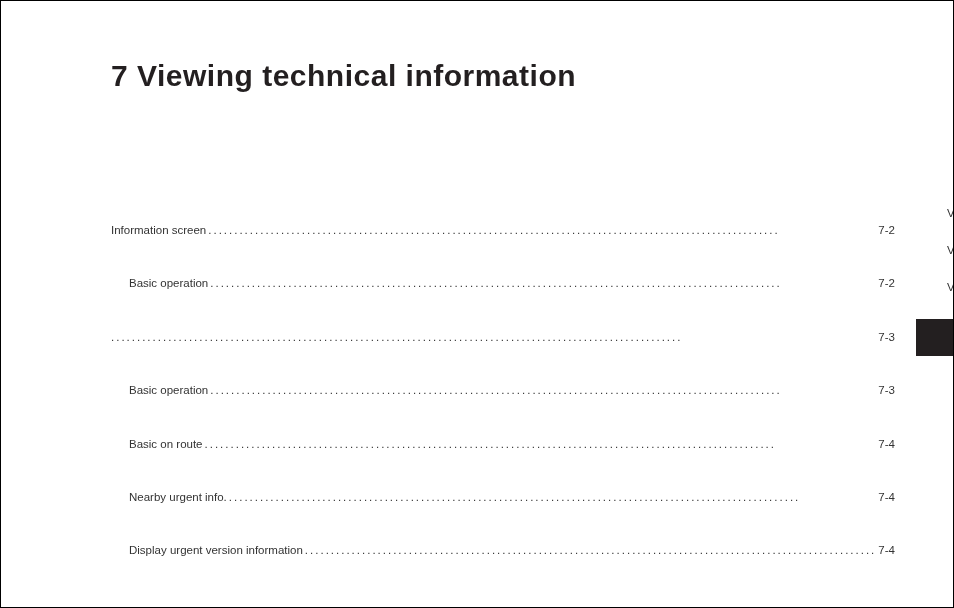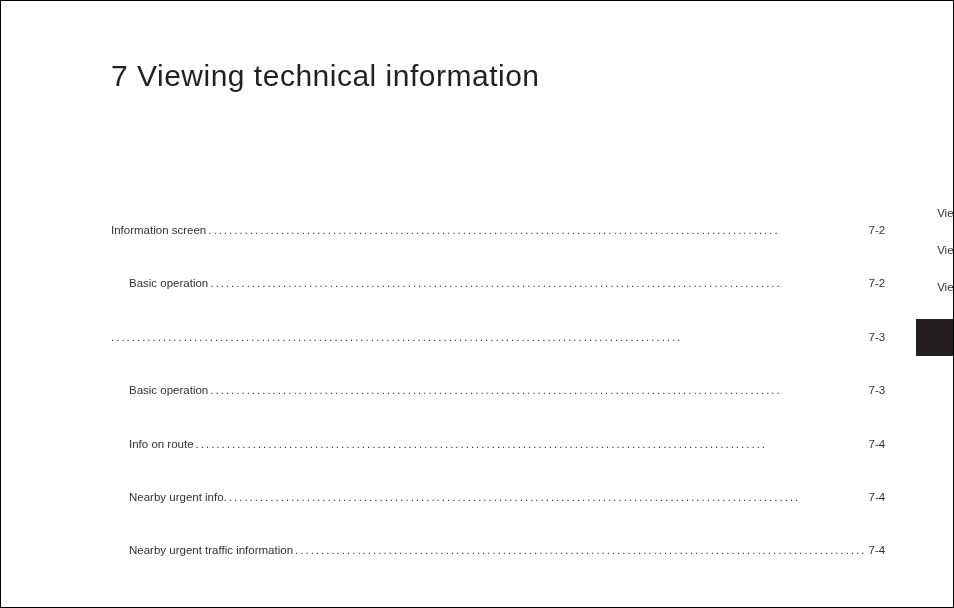--- a/index.html
+++ b/index.html
@@ -10,21 +10,21 @@
       font-family: Arial, Helvetica, sans-serif;
       color: #231f20;
       position: relative;
       border: 1px solid #000;
     }
     .page-title {
       position: absolute;
       top: 58px;
       left: 110px;
       font-size: 30px;
-      font-weight: 400;
+      font-weight: 700;
       letter-spacing: 0.5px;
     }
     .toc-wrap {
       position: absolute;
       top: 185px;
       left: 110px;
       right: 65px;
       display: flex;
       gap: 52px;
     }
@@ -82,31 +82,31 @@
       <div class="toc-row level-1">
         <span class="toc-dots"></span>
         <span class="toc-page">7-3</span>
       </div>
       <div class="toc-row level-2">
         <span class="toc-label">Basic operation</span>
         <span class="toc-dots"></span>
         <span class="toc-page">7-3</span>
       </div>
       <div class="toc-row level-2">
-        <span class="toc-label">Info on route</span>
+        <span class="toc-label">Basic on route</span>
         <span class="toc-dots"></span>
         <span class="toc-page">7-4</span>
       </div>
       <div class="toc-row level-2">
         <span class="toc-label">Nearby urgent info.</span>
         <span class="toc-dots"></span>
         <span class="toc-page">7-4</span>
       </div>
       <div class="toc-row level-2">
-        <span class="toc-label">Nearby urgent traffic information</span>
+        <span class="toc-label">Display urgent version information</span>
         <span class="toc-dots"></span>
         <span class="toc-page">7-4</span>
       </div>
     </div>
   <div class="col" id="col2">
       <div class="toc-row level-2">
         <span class="toc-label">Traffic information on map</span>
       </div>
       <div class="toc-row level-1">
         <span class="toc-label">Viewing information about current vehicle location</span>

